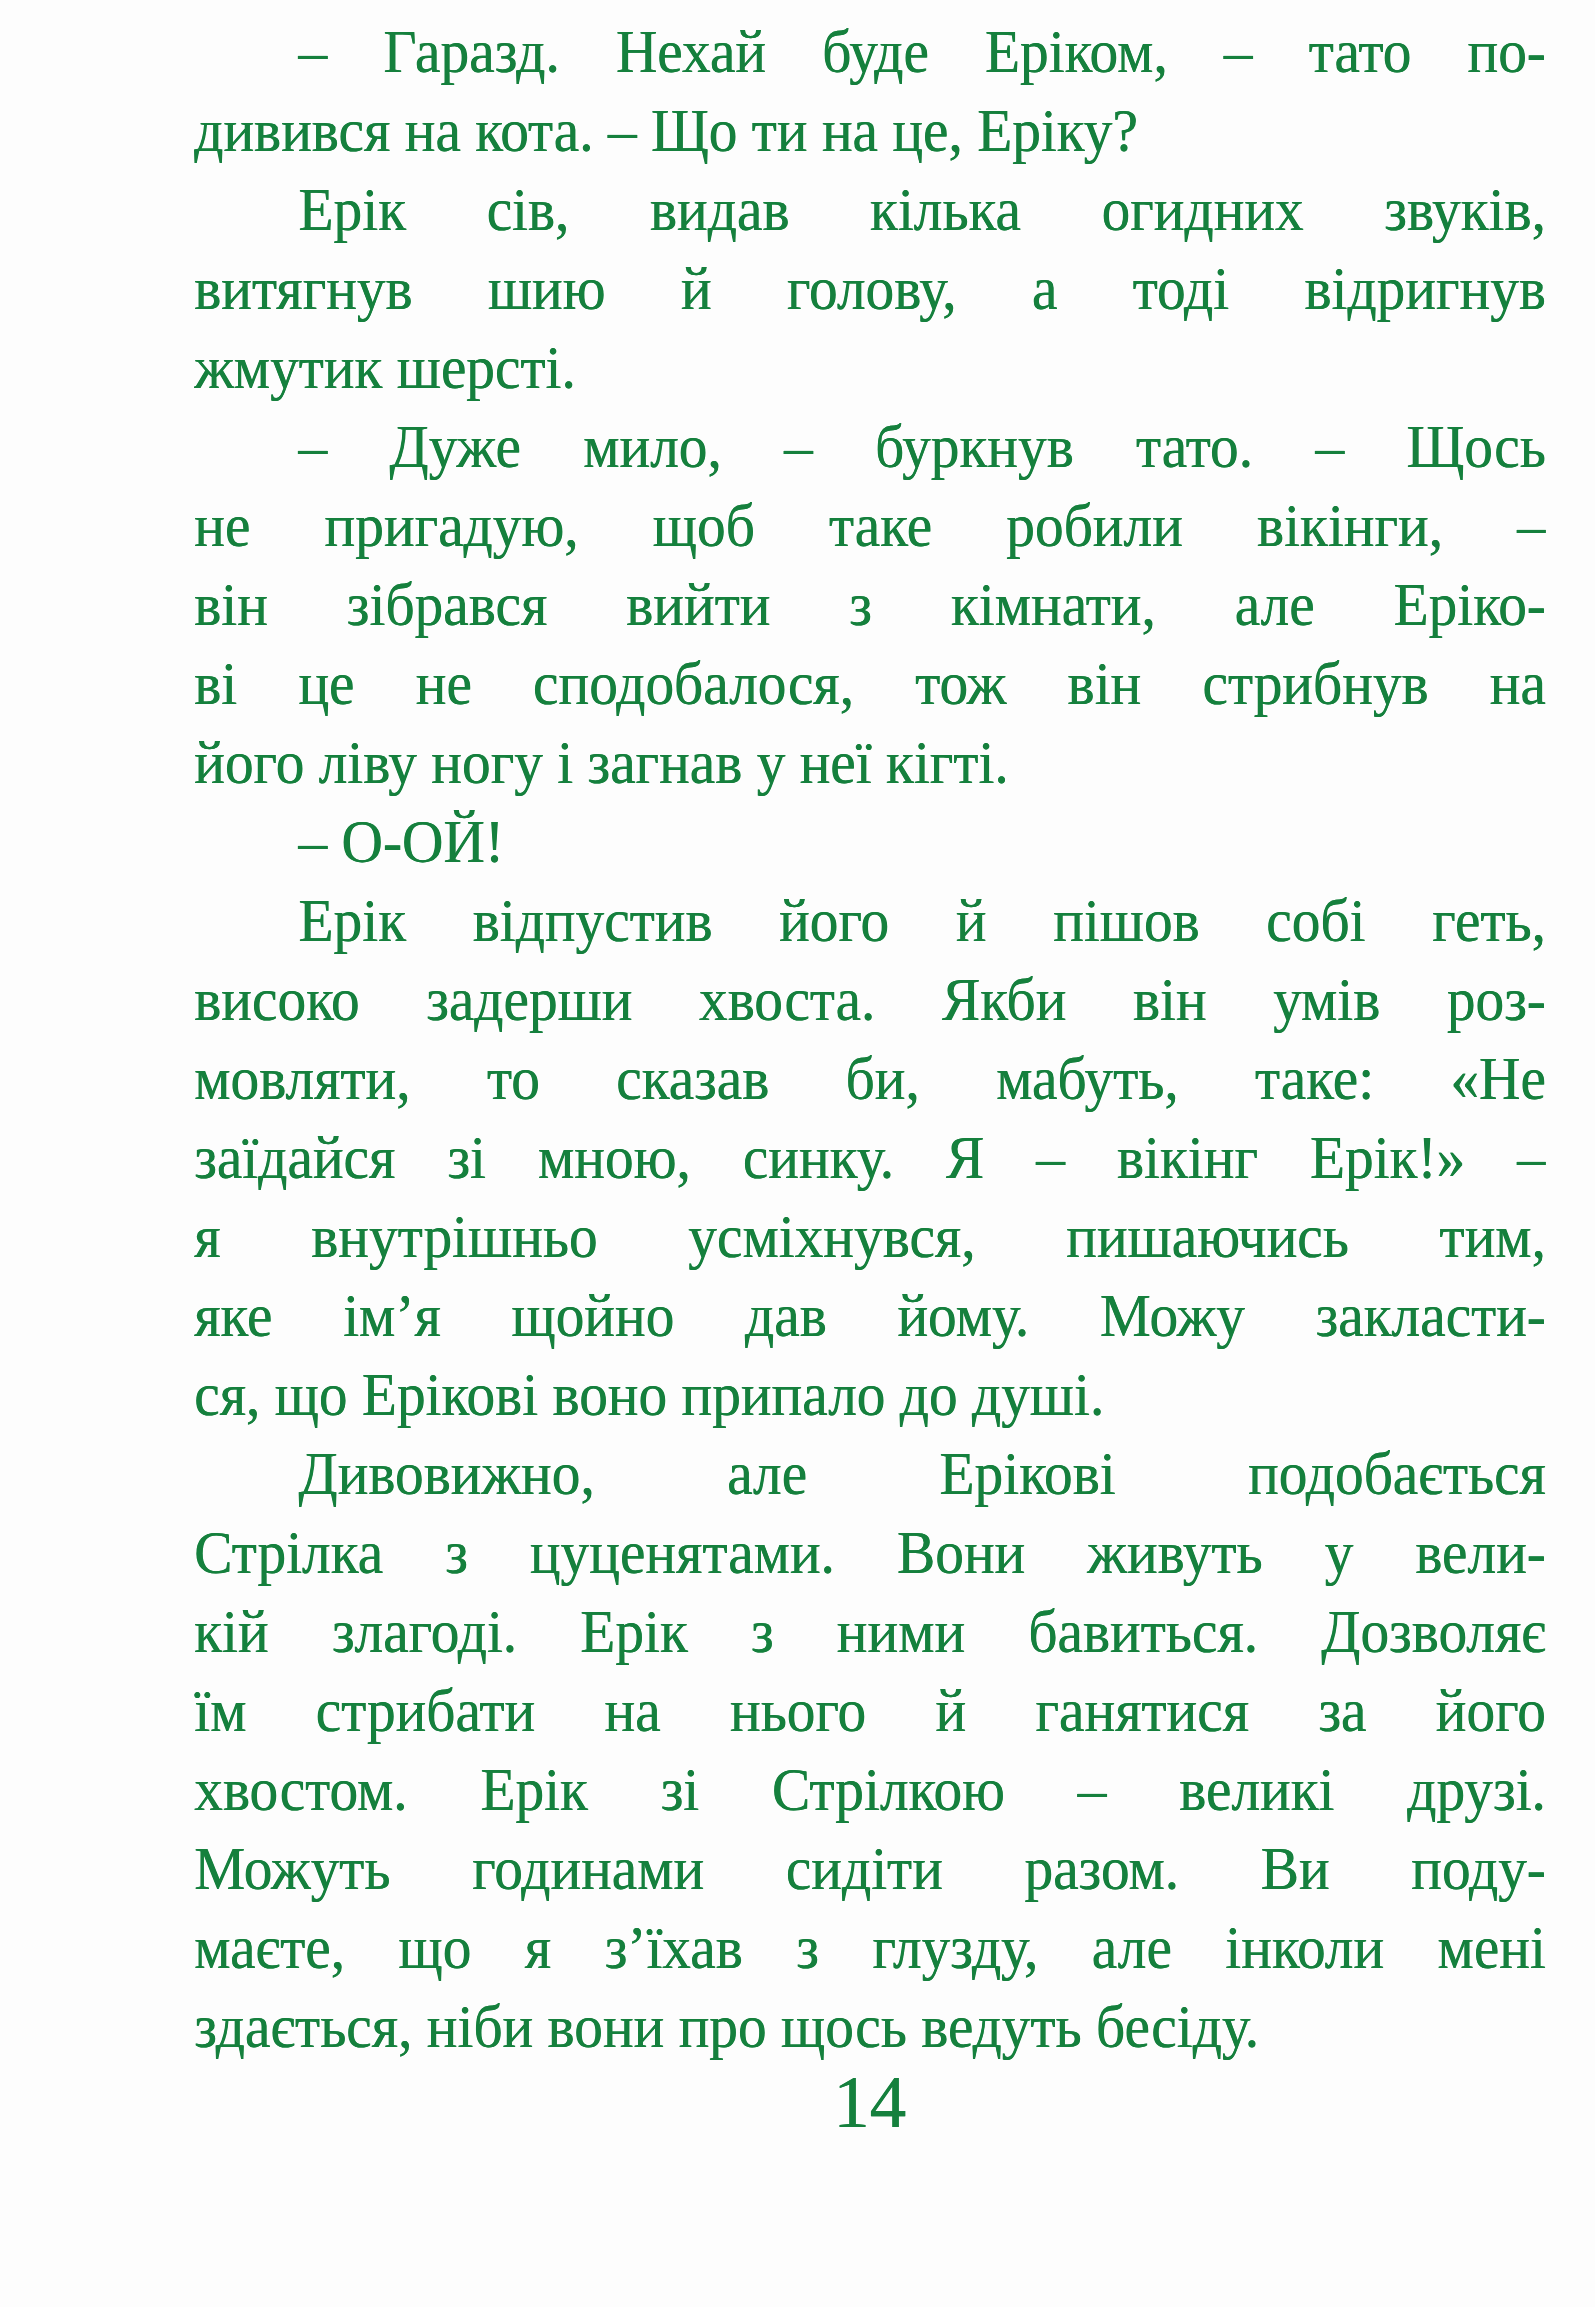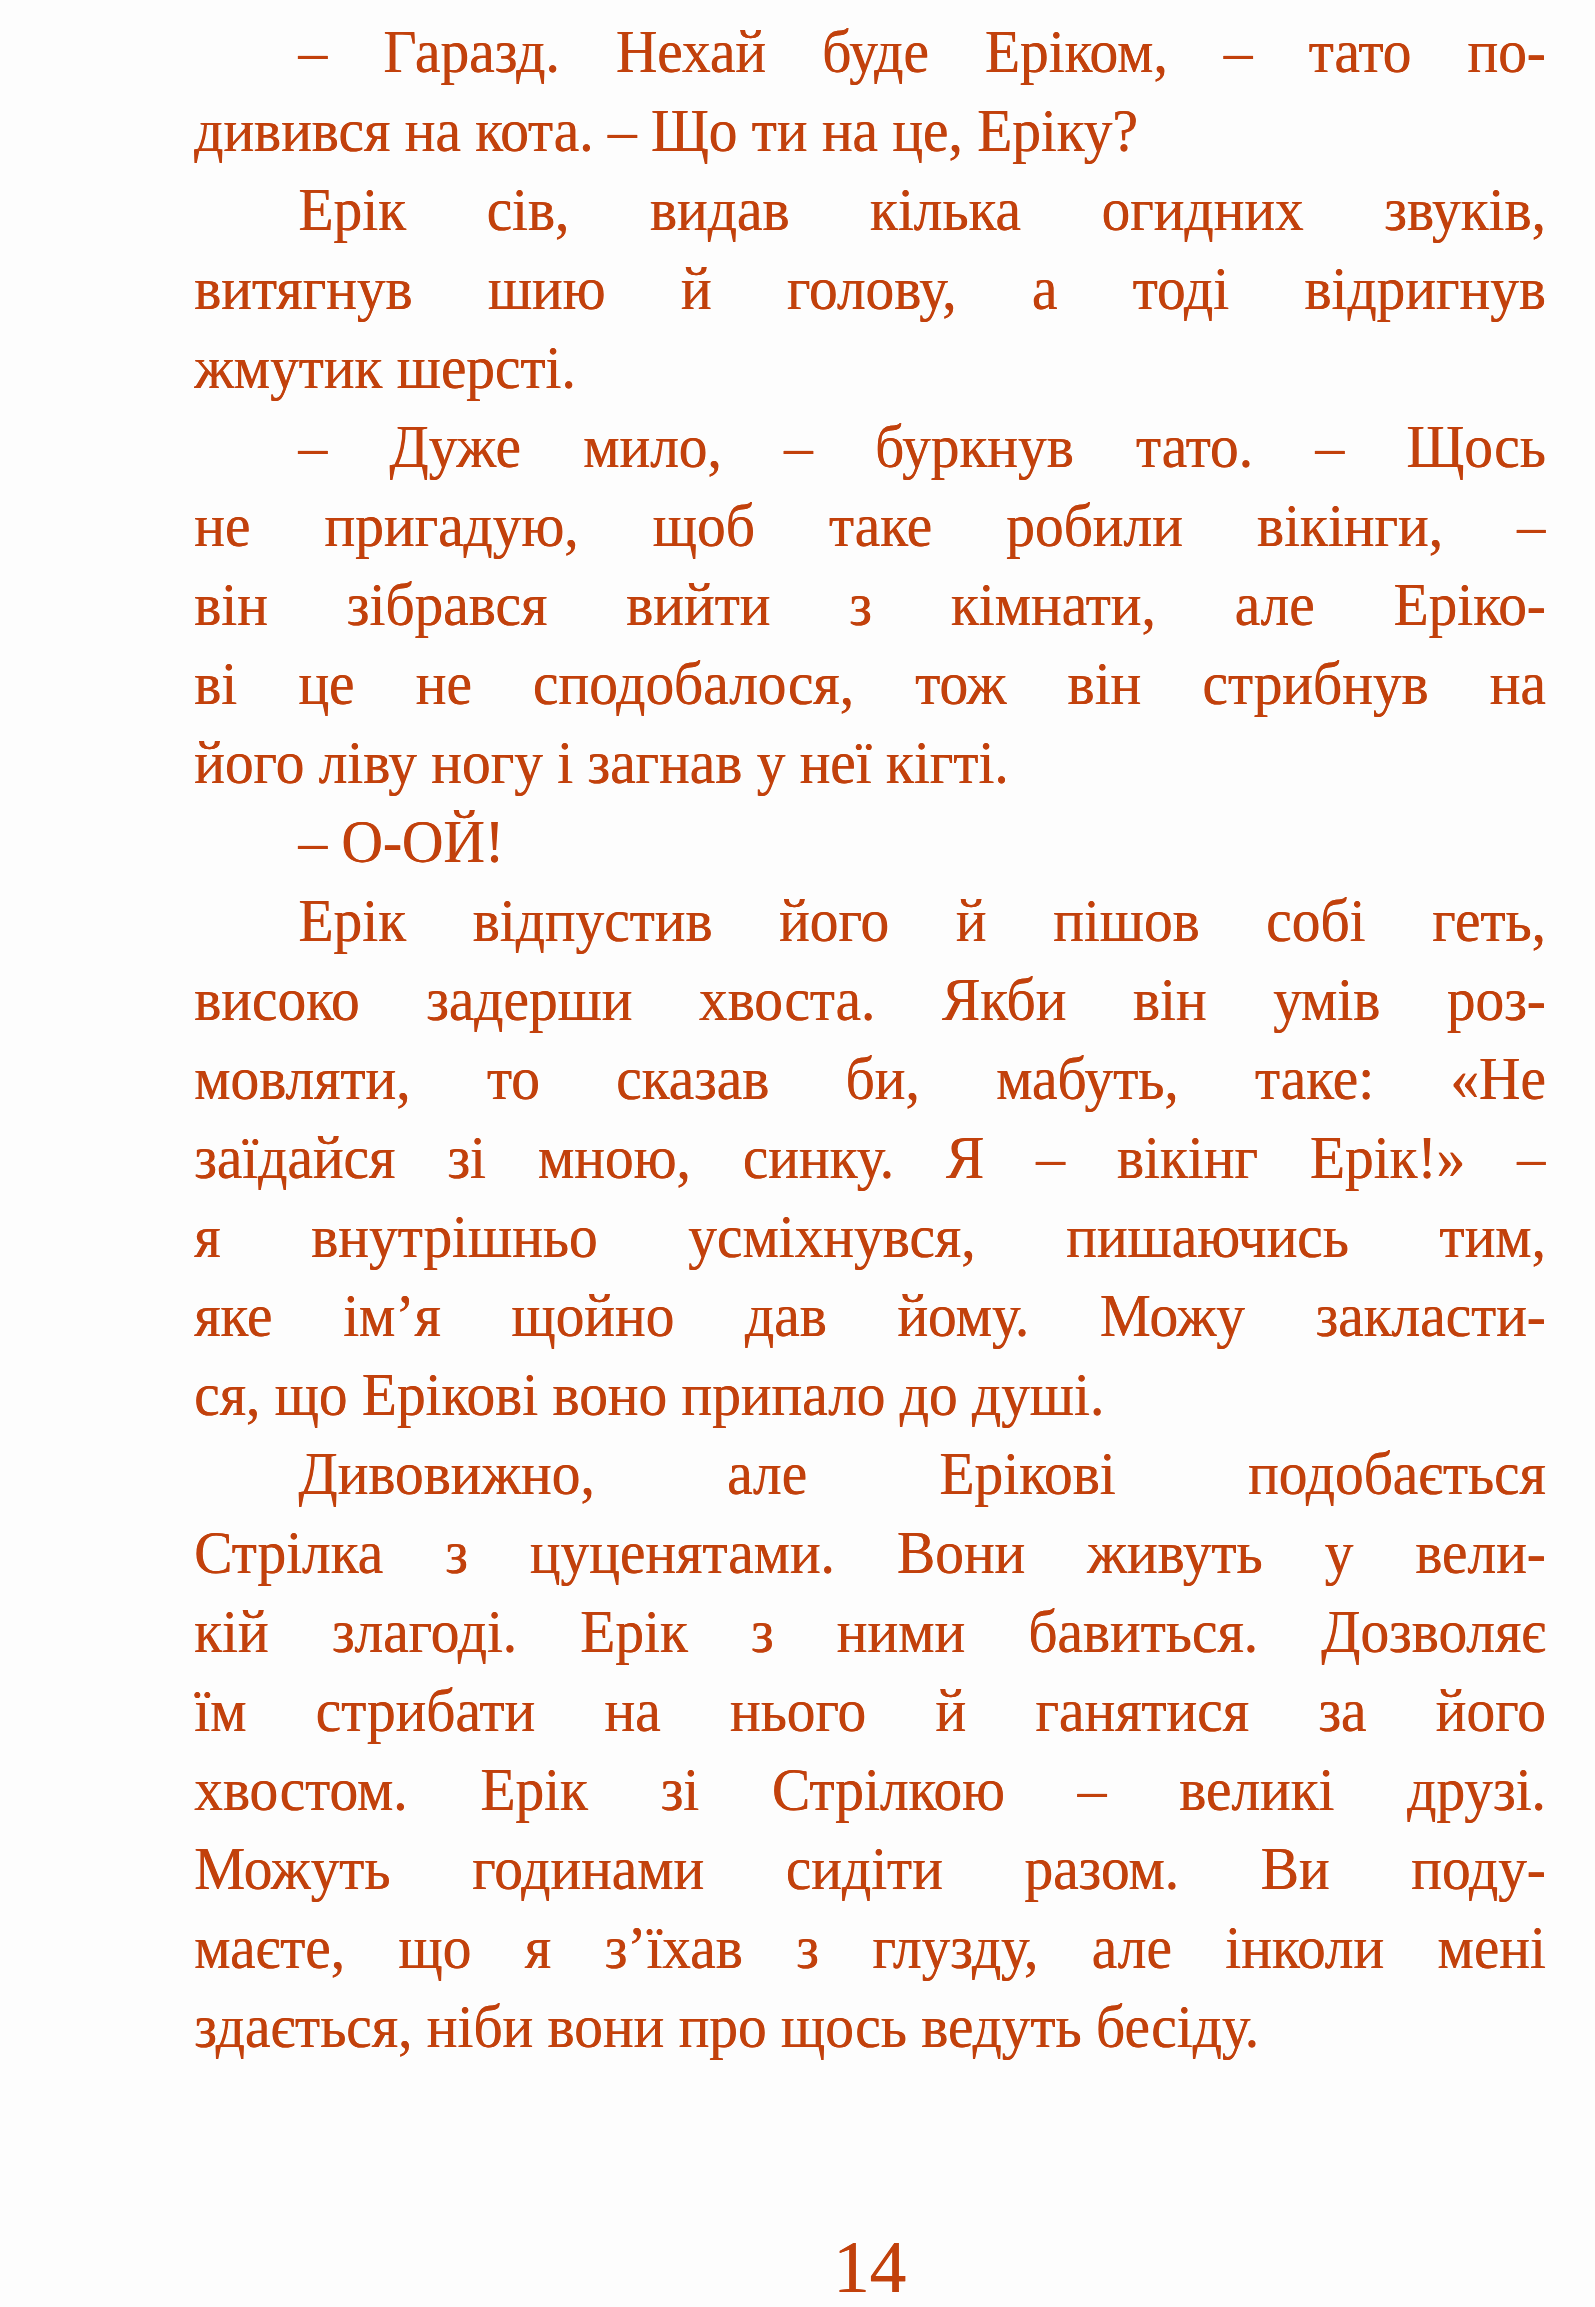--- a/index.html
+++ b/index.html
@@ -8,21 +8,21 @@
     width: 1596px;
     height: 2307px;
     overflow: hidden;
     background: #fdfdfd;
   }
   .book-page {
     box-sizing: border-box;
     width: 1596px;
     height: 2307px;
     background: #fdfdfd;
-    color: #c2410c;
+    color: #15803d;
     font-family: "Liberation Serif", "DejaVu Serif", serif;
     padding: 11.6px 0 0 194px;
   }
   
   .text-column {
     width: 1438px;
     transform: scaleX(0.94);
     transform-origin: 0 0;
   }
   .line {
@@ -42,21 +42,20 @@
   }
   
   .just::after {
     content: "";
     display: inline-block;
     width: 100%;
     height: 0;
   }
   .folio-row {
     width: 1351px;
-    margin-top: 165px;
     text-align: center;
   }
   .page-number {
     display: inline-block;
     font-size: 73px;
     line-height: 73px;
     text-shadow: 0.5px 0 0 currentColor;
   }
 </style>
 </head>

